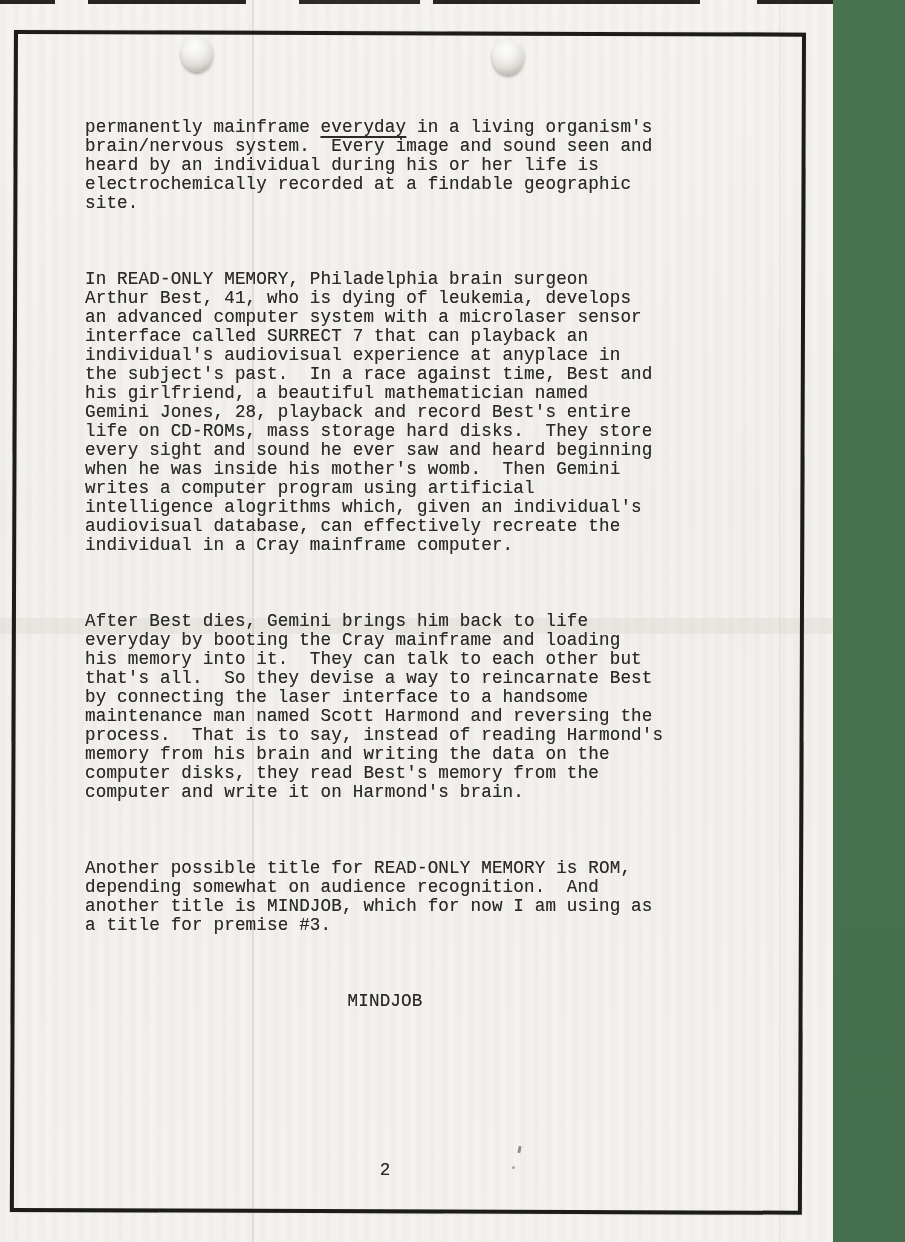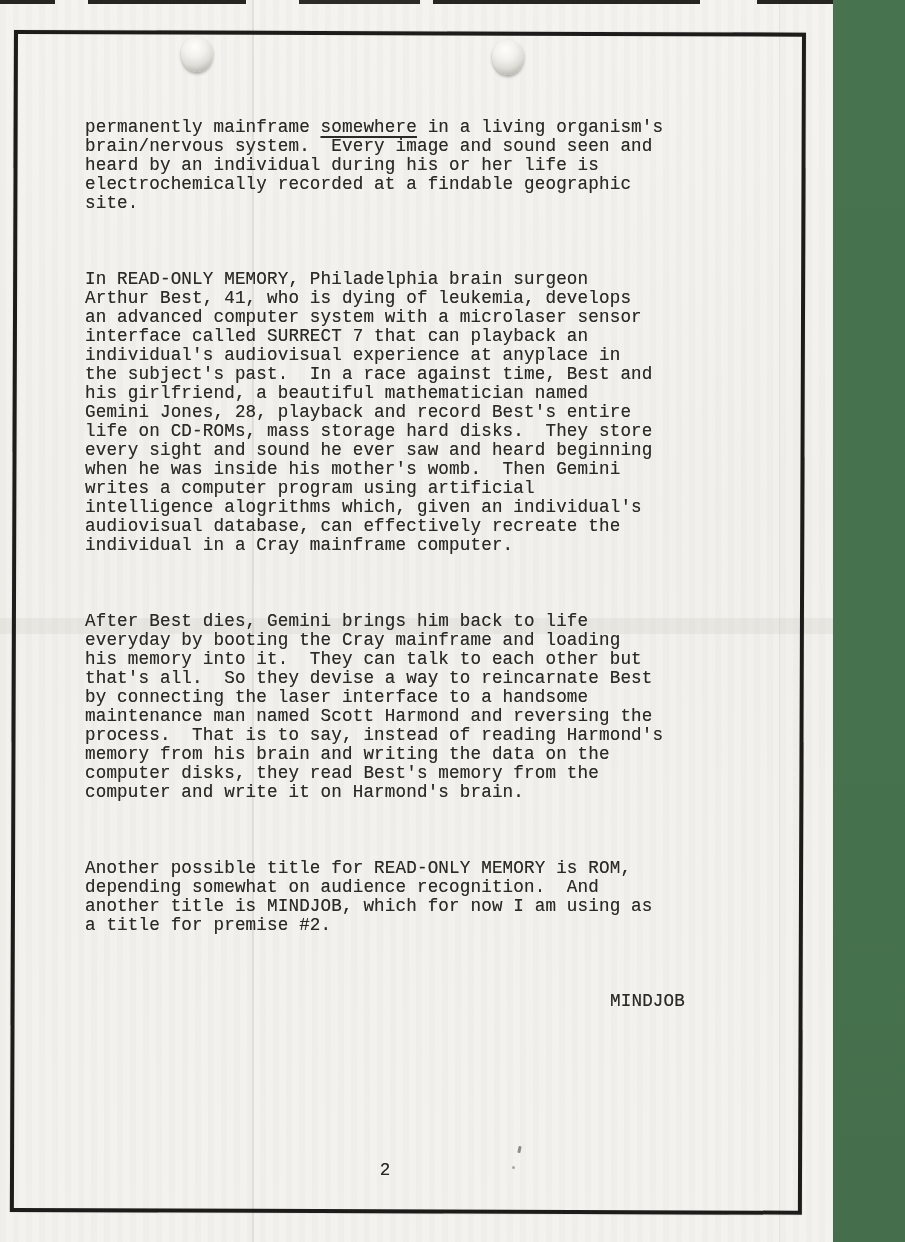--- a/index.html
+++ b/index.html
@@ -85,21 +85,21 @@
     text-shadow: 0 0 0.6px rgba(43,42,40,0.55);
   }
   .para { margin-bottom: 19px; }
   .underlined {
     text-decoration: underline;
     text-decoration-thickness: 1.5px;
     text-underline-offset: 3.5px;
   }
   .heading {
     margin-bottom: 19px;
-    text-align: right;
+    text-align: center;
   }
   .page-number {
     position: absolute;
     left: 85px; top: 1160px;
     width: 600px;
     text-align: center;
     font-size: 17.6px;
     color: #2b2a28;
     text-shadow: 0 0 0.6px rgba(43,42,40,0.55);
   }
@@ -134,21 +134,21 @@
 <div class="smudge"></div>
 <div class="crease-1"></div>
 <div class="crease-2"></div>
 <div class="top-edge"></div>
 <div class="green-strip"></div>
 <div class="frame"></div>
 <div class="brad brad-1"></div>
 <div class="brad brad-2"></div>
 
 <div class="content">
-  <div class="para"><span>permanently mainframe </span><span class="underlined">somewhere</span><span> in a living organism's
+  <div class="para"><span>permanently mainframe </span><span class="underlined">everyday</span><span> in a living organism's
 brain/nervous system.  Every image and sound seen and
 heard by an individual during his or her life is
 electrochemically recorded at a findable geographic
 site.</span></div>
   <div class="para">In READ-ONLY MEMORY, Philadelphia brain surgeon
 Arthur Best, 41, who is dying of leukemia, develops
 an advanced computer system with a microlaser sensor
 interface called SURRECT 7 that can playback an
 individual's audiovisual experience at anyplace in
 the subject's past.  In a race against time, Best and
@@ -167,21 +167,21 @@
 that's all.  So they devise a way to reincarnate Best
 by connecting the laser interface to a handsome
 maintenance man named Scott Harmond and reversing the
 process.  That is to say, instead of reading Harmond's
 memory from his brain and writing the data on the
 computer disks, they read Best's memory from the
 computer and write it on Harmond's brain.</div>
   <div class="para">Another possible title for READ-ONLY MEMORY is ROM,
 depending somewhat on audience recognition.  And
 another title is MINDJOB, which for now I am using as
-a title for premise #2.</div>
+a title for premise #3.</div>
   <div class="heading">MINDJOB</div>
   
   
 </div>
 
 <div class="page-number">2</div>
 <div class="speck-1"></div>
 <div class="speck-2"></div>
 
 </body></html>

